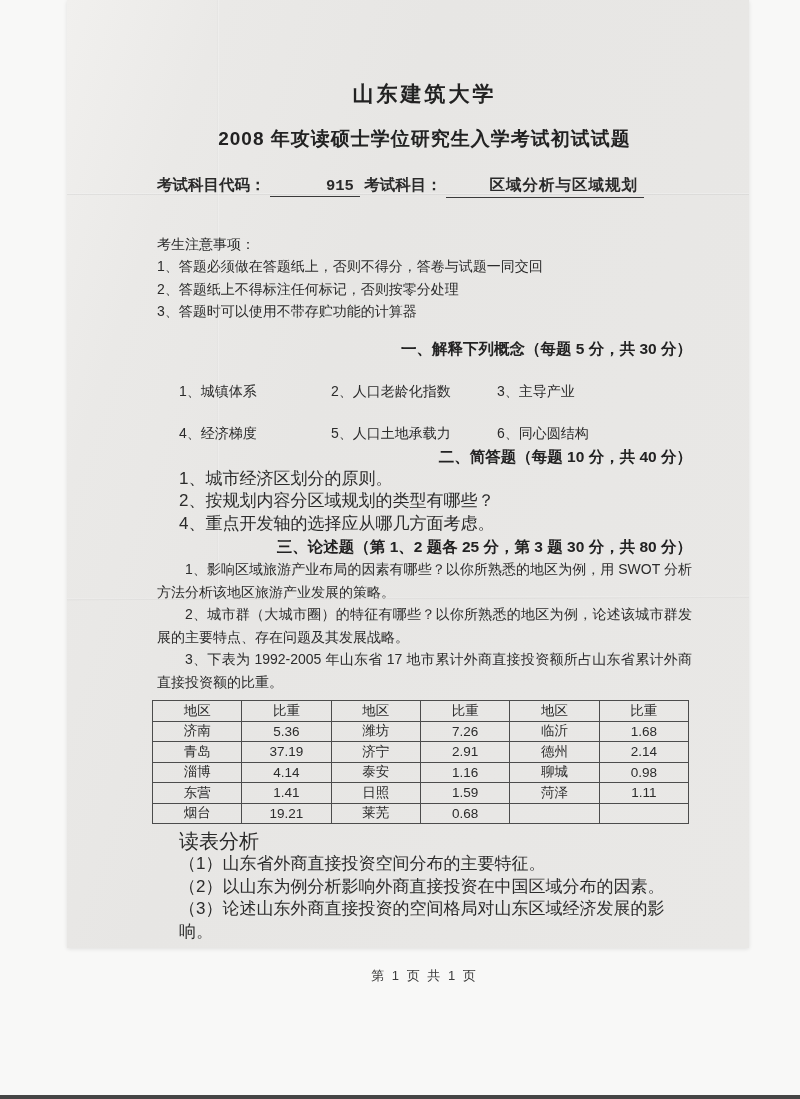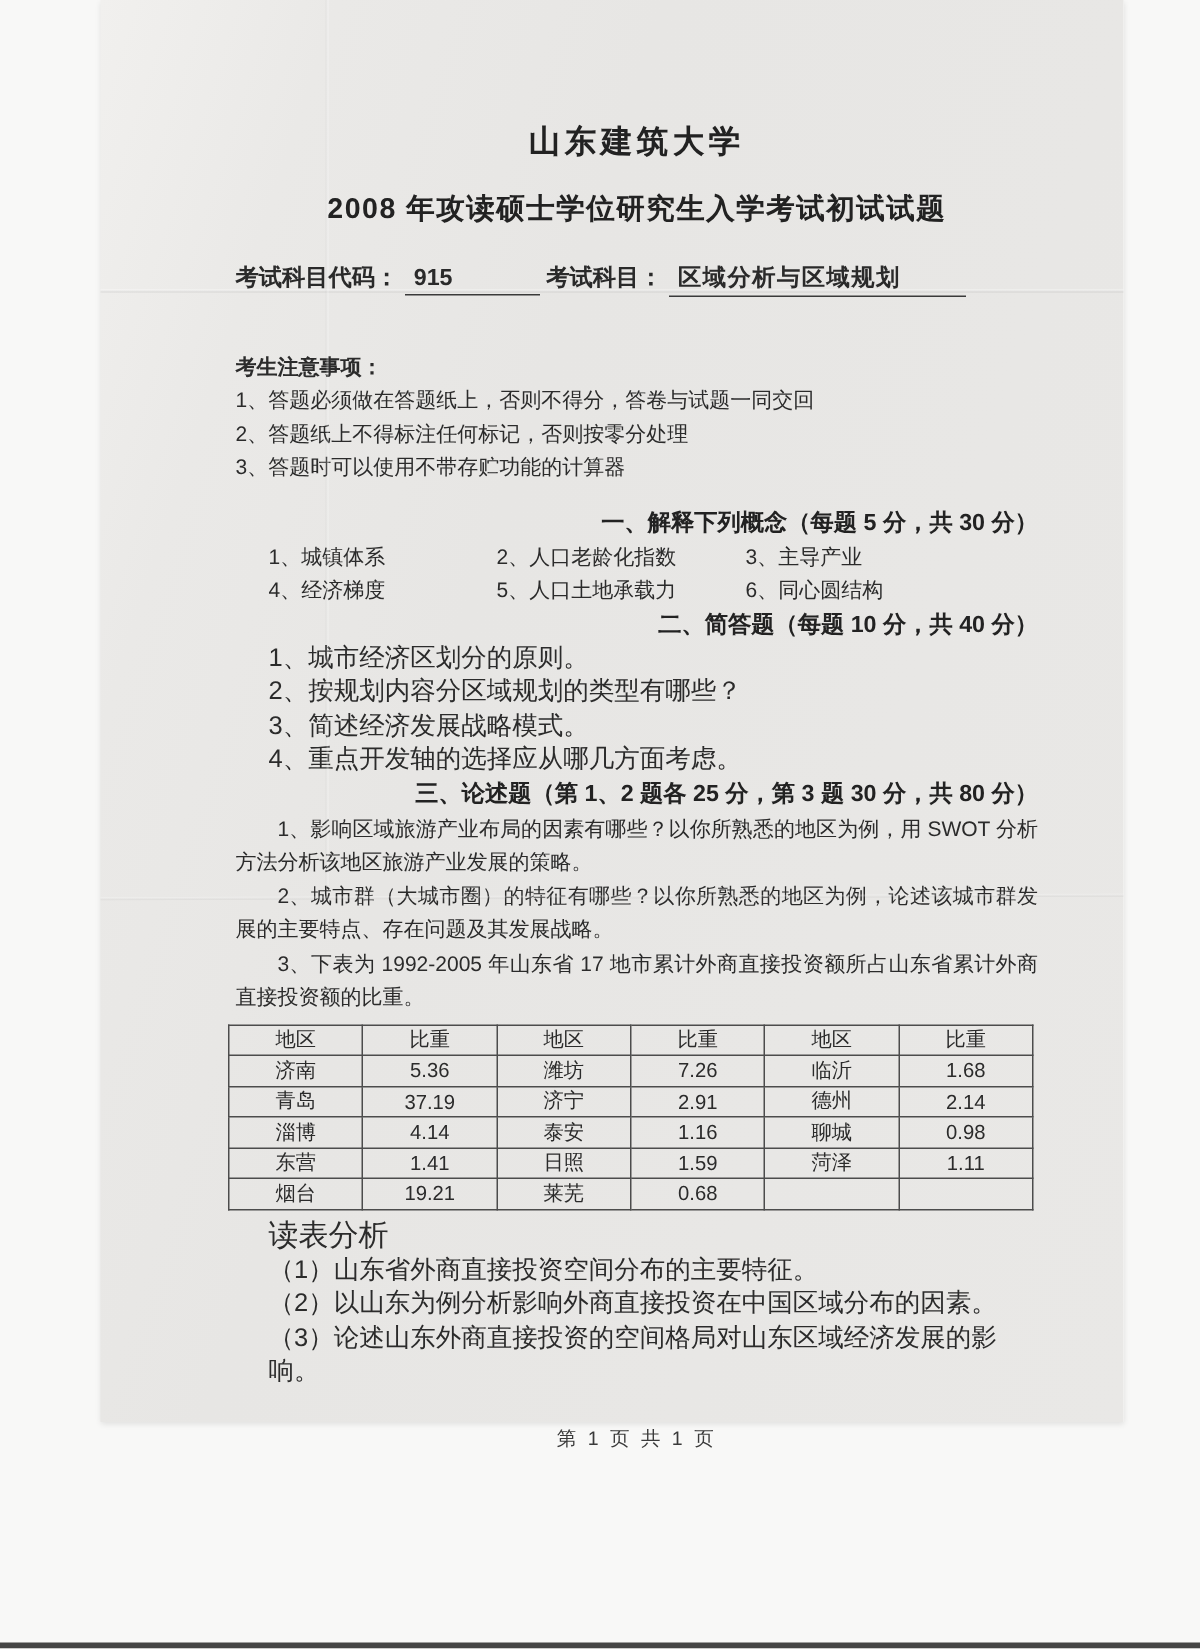--- a/index.html
+++ b/index.html
@@ -52,34 +52,35 @@
   }
   .subject-line {
     margin-top: 23px;
     font-size: 15.5px; font-weight: bold;
     color: #2a2a2a;
     white-space: nowrap;
   }
   .u-seg {
     display: inline-block;
     border-bottom: 1.5px solid #3a3a3a;
-    text-align: left;
+    text-align: right;
     padding: 0 6px 1px 6px;
+    font-family: Liberation Mono, monospace;
   }
   .u-code { min-width: 78px; }
   .u-subject { min-width: 186px; letter-spacing: 1px; }
   .notes { margin-top: 15px; font-size: 14px; }
-  .notes-title { font-weight: bold; line-height: 22px; margin-top: 35px; }
+  .notes-title { font-weight: normal; line-height: 22px; margin-top: 35px; }
   .note-item { line-height: 22.5px; }
   .sec-heading {
     font-size: 15.5px; font-weight: bold;
     line-height: 23px; color: #222; text-align: right;
   }
   .s1 { margin-top: 14px; }
-  .concept-row { display: flex; font-size: 14px; line-height: 22.5px; padding-left: 22px; }
+  .concept-row { display: flex; font-size: 14px; line-height: 22.5px; padding-left: 22px; margin-top: 20px; }
   .concept-cell1 { width: 152px; }
   .concept-cell2 { width: 166px; }
   .s2-item, .analysis-item { font-size: 17px; line-height: 22.5px; padding-left: 22px; }
   .s3-para {
     font-size: 14px; line-height: 22.5px;
     text-indent: 2em; margin: 0;
     text-align: justify;
   }
   .fdi-table {
     border-collapse: collapse;
@@ -138,21 +139,20 @@
   </div>
   <div class="concept-row">
     <span class="concept-cell1">4、经济梯度</span>
     <span class="concept-cell2">5、人口土地承载力</span>
     <span>6、同心圆结构</span>
   </div>
 
   <div class="sec-heading">二、简答题（每题 10 分，共 40 分）</div>
   <div class="s2-item">1、城市经济区划分的原则。</div>
   <div class="s2-item">2、按规划内容分区域规划的类型有哪些？</div>
-  <div class="s2-item">3、简述经济发展战略模式。</div>
   <div class="s2-item">4、重点开发轴的选择应从哪几方面考虑。</div>
 
   <div class="sec-heading">三、论述题（第 1、2 题各 25 分，第 3 题 30 分，共 80 分）</div>
   <p class="s3-para">1、影响区域旅游产业布局的因素有哪些？以你所熟悉的地区为例，用 SWOT 分析方法分析该地区旅游产业发展的策略。</p>
   <p class="s3-para">2、城市群（大城市圈）的特征有哪些？以你所熟悉的地区为例，论述该城市群发展的主要特点、存在问题及其发展战略。</p>
   <p class="s3-para">3、下表为 1992-2005 年山东省 17 地市累计外商直接投资额所占山东省累计外商直接投资额的比重。</p>
 
   <table class="fdi-table">
     <thead>
       <tr>

